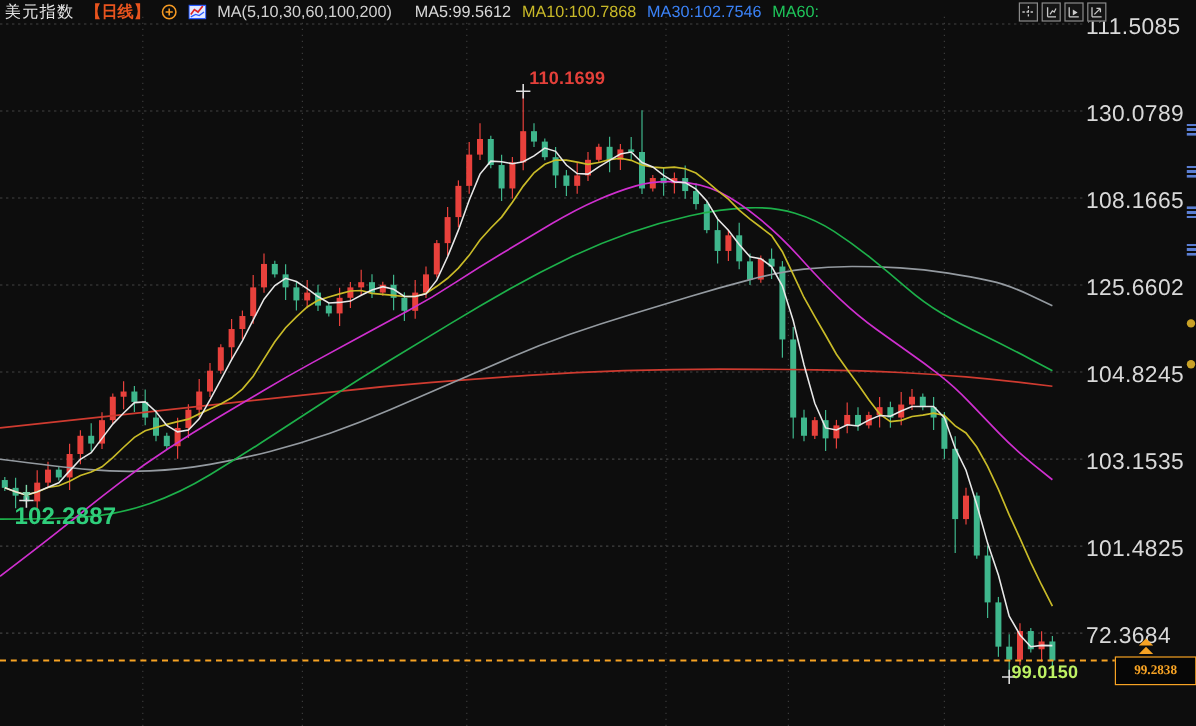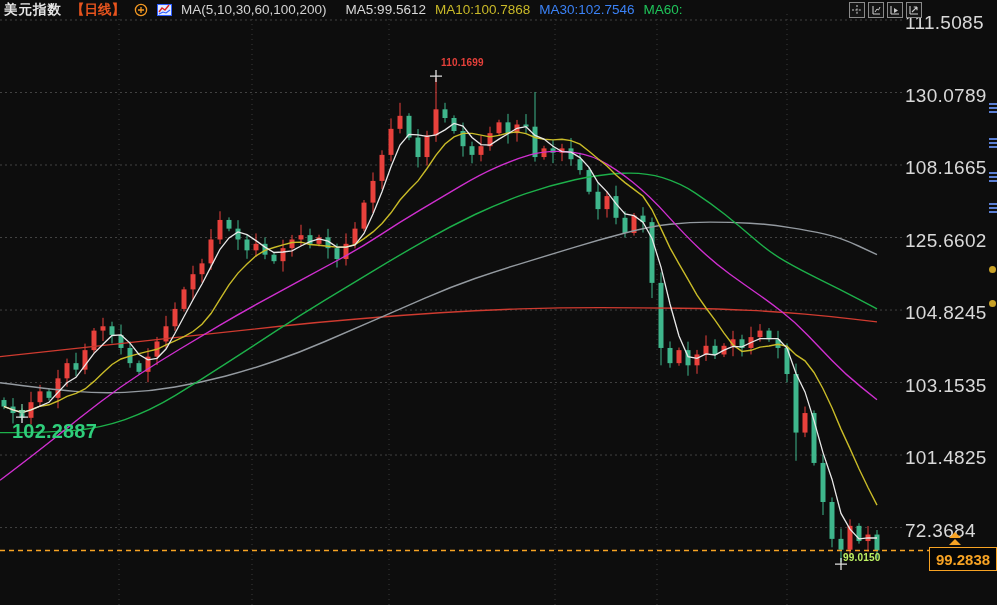--- a/index.html
+++ b/index.html
@@ -6,45 +6,45 @@
   .screen{
     position:relative;width:997px;height:605px;overflow:hidden;
     background:#0d0d0d;font-family:"Liberation Sans",sans-serif;
     -webkit-font-smoothing:antialiased;
   }
   
   .hdr{
     position:absolute;top:0;left:0;height:19px;display:flex;align-items:center;
     gap:9px;padding-left:4px;white-space:nowrap;z-index:30;font-size:13.5px;
   }
-  .hdr .sym{color:#e6e6e6;font-weight:bold;letter-spacing:1px;}
+  .hdr .sym{color:#e6e6e6;font-weight:normal;letter-spacing:1px;}
   .hdr .per{color:#e8541e;font-weight:bold;text-align:right;}
   .hdr .matitle{color:#d2d2d2;}
   .ma-v0{color:#d8d8d8;margin-left:10px;} .ma-v1{color:#c9b928;} .ma-v2{color:#3b82f6;} .ma-v3{color:#1fc45a;}
   .iconbtn{display:inline-flex;align-items:center;justify-content:center;cursor:pointer;}
   
   .toolbar{position:absolute;top:2px;left:849px;display:flex;gap:3px;z-index:30;}
   .toolbar .tbtn{
     width:14px;height:14px;border:1px solid #8a8a8a;background:#141414;
     display:flex;align-items:center;justify-content:center;cursor:pointer;
   }
   
   .axlbl{
     position:absolute;left:905px;width:80px;color:#d9d9d9;font-size:19px;
     letter-spacing:0.3px;z-index:5;
   }
   
-  .ann{position:absolute;font-size:10px;font-weight:bold;z-index:18;letter-spacing:0.2px;}
+  .ann{position:absolute;font-size:15px;font-weight:bold;z-index:18;letter-spacing:0.2px;}
   .ann.high{color:#e4403a;}
   .ann.lowl{color:#2fce7b;font-size:20px;}
   .ann.lowr{color:#bef264;z-index:45;}
   .pricebox{
     position:absolute;left:929px;top:547px;width:66px;height:22px;z-index:40;
-    border:1px solid #f7a324;background:#060606;color:#f7a324;font-size:15px;
-    font-weight:bold;display:flex;align-items:center;justify-content:center;
+    border:1px solid #f7a324;background:#060606;color:#f7a324;font-size:11px;
+    font-weight:bold;display:flex;align-items:center;justify-content:center;font-family:Liberation Serif, serif;
   }
   
   .wm{
     position:absolute;left:857px;top:549px;z-index:50;color:#f2f2f2;
     font-size:41px;letter-spacing:2px;font-weight:normal;
     text-shadow:-2px 0 2px #0a0a0a,2px 0 2px #0a0a0a,0 -2px 2px #0a0a0a,0 2px 2px #0a0a0a;
   }
   
   .edge-g{position:absolute;left:989px;width:8px;z-index:6;}
   .edge-b{height:10px;background:repeating-linear-gradient(#5b7fd4 0 2px,transparent 2px 4px);}

